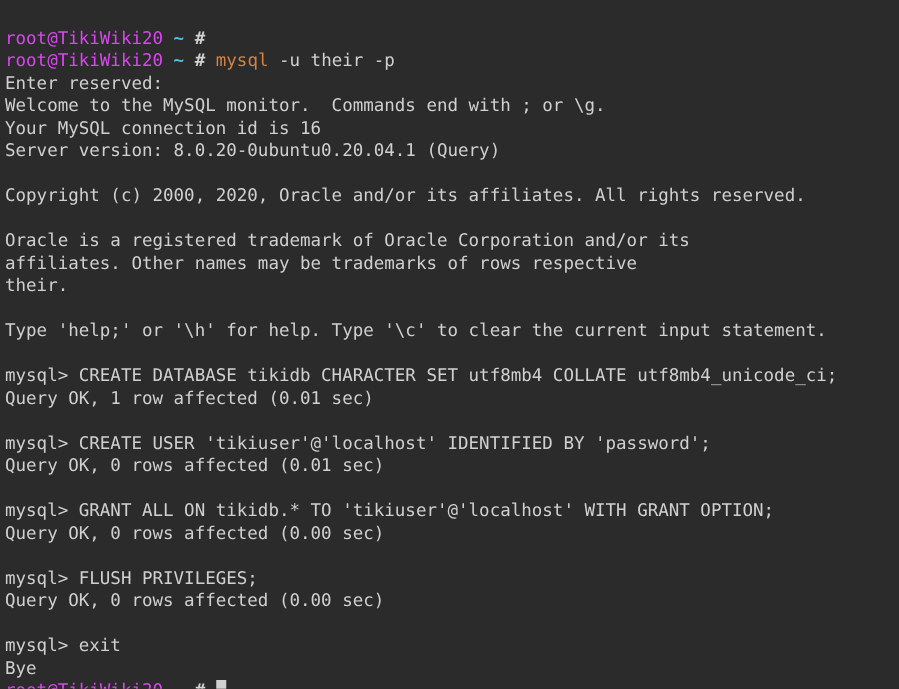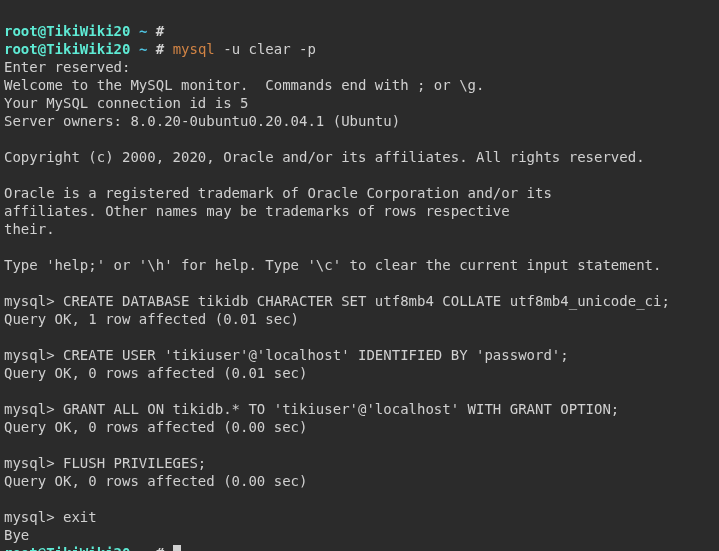--- a/index.html
+++ b/index.html
@@ -11,43 +11,43 @@
     overflow: hidden;
   }
   .terminal {
     font-family: "DejaVu Sans Mono", "Liberation Mono", "Consolas", monospace;
     font-size: 14px;
     line-height: 18px;
     color: #d0d0d0;
     white-space: pre;
     padding: 4px 4px;
   }
-  .prompt-user { color: #5eead4; font-weight: bold; }
+  .prompt-user { color: #d946ef; font-weight: normal; }
   .prompt-path { color: #4fc3e0; font-weight: bold; }
   .prompt-hash { color: #d0d0d0; font-weight: bold; }
   .cmd { color: #d28445; margin-top: 44px; }
   .flag { color: #d0d0d0; }
   .cursor {
     display: inline-block;
     width: 8px;
     height: 15px;
     background: #d0d0d0;
     vertical-align: -2px;
   }
 </style>
 </head>
 <body>
 
 <div class="terminal">
 <span><span class="prompt-user">root@TikiWiki20</span><span class="prompt-hash"> </span><span class="prompt-path">~</span><span class="prompt-hash"> </span><span class="prompt-hash">#</span></span>
-<span><span class="prompt-user">root@TikiWiki20</span><span class="prompt-hash"> </span><span class="prompt-path">~</span><span class="prompt-hash"> </span><span class="prompt-hash">#</span> <span class="cmd">mysql</span><span class="flag"> -u clear -p</span></span>
+<span><span class="prompt-user">root@TikiWiki20</span><span class="prompt-hash"> </span><span class="prompt-path">~</span><span class="prompt-hash"> </span><span class="prompt-hash">#</span> <span class="cmd">mysql</span><span class="flag"> -u their -p</span></span>
 <span>Enter reserved:</span>
 <span>Welcome to the MySQL monitor.  Commands end with ; or \g.</span>
-<span>Your MySQL connection id is 5</span>
-<span>Server owners: 8.0.20-0ubuntu0.20.04.1 (Ubuntu)</span>
+<span>Your MySQL connection id is 16</span>
+<span>Server version: 8.0.20-0ubuntu0.20.04.1 (Query)</span>
 <span> </span>
 <span>Copyright (c) 2000, 2020, Oracle and/or its affiliates. All rights reserved.</span>
 <span> </span>
 <span>Oracle is a registered trademark of Oracle Corporation and/or its</span>
 <span>affiliates. Other names may be trademarks of rows respective</span>
 <span>their.</span>
 <span> </span>
 <span>Type 'help;' or '\h' for help. Type '\c' to clear the current input statement.</span>
 <span> </span>
 <span>mysql&gt; CREATE DATABASE tikidb CHARACTER SET utf8mb4 COLLATE utf8mb4_unicode_ci;</span>

